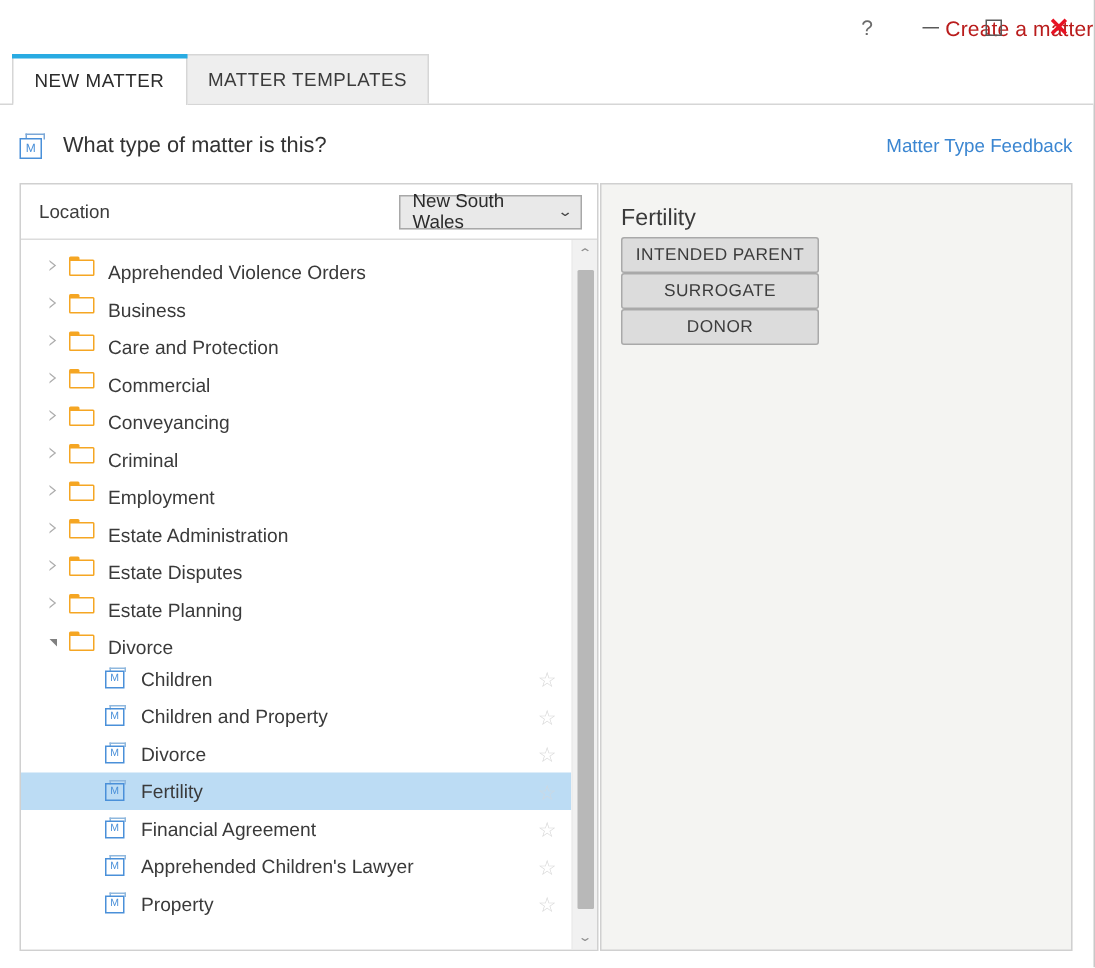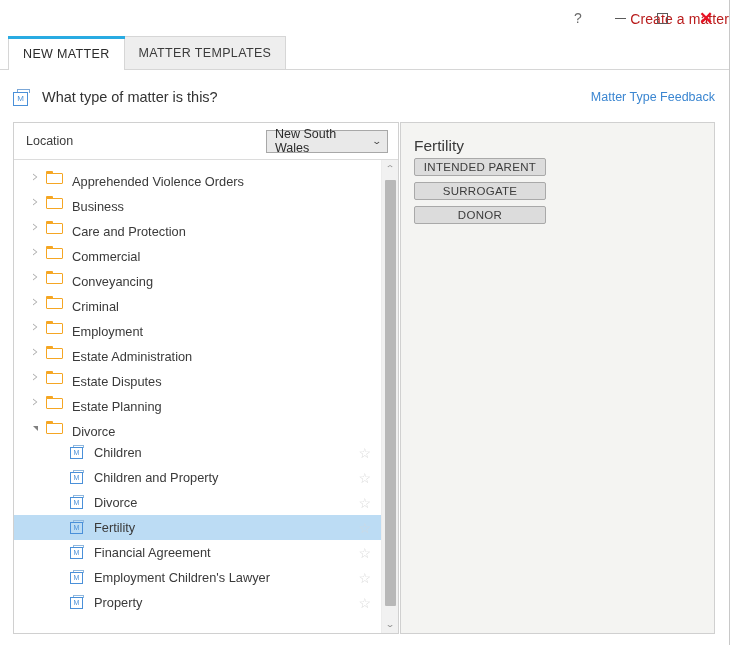--- a/index.html
+++ b/index.html
@@ -427,22 +427,21 @@
     font-weight: normal;
   }
   .detail-sub {
     font-size: 13px;
     color: #3a3a3a;
     margin: 0 0 9px 0;
   }
   .role-btn {
     display: block;
     width: 132px;
-    height: 18px;
-    margin-bottom: 6px;
+    height: 24px;
     background: #dcdcdc;
     border: 1px solid #a9a9a9;
     border-radius: 2px;
     font-family: "Liberation Sans", sans-serif;
     font-size: 11.5px;
     letter-spacing: .3px;
     color: #3c3c3c;
     cursor: pointer;
     padding: 0;
     text-align: center;
@@ -660,21 +659,21 @@
               <span class="tree-label">Financial Agreement</span>
               <span class="star">☆</span>
             </div>
             <div class="tree-row level2">
               <div class="twisty"></div>
               <div class="leaf-icon">
                 <div class="ltop"></div>
                 <div class="lbody"></div>
                 <div class="lletter">M</div>
               </div>
-              <span class="tree-label">Employment Children's Lawyer</span>
+              <span class="tree-label">Apprehended Children's Lawyer</span>
               <span class="star">☆</span>
             </div>
             <div class="tree-row level2">
               <div class="twisty"></div>
               <div class="leaf-icon">
                 <div class="ltop"></div>
                 <div class="lbody"></div>
                 <div class="lletter">M</div>
               </div>
               <span class="tree-label">Property</span>

